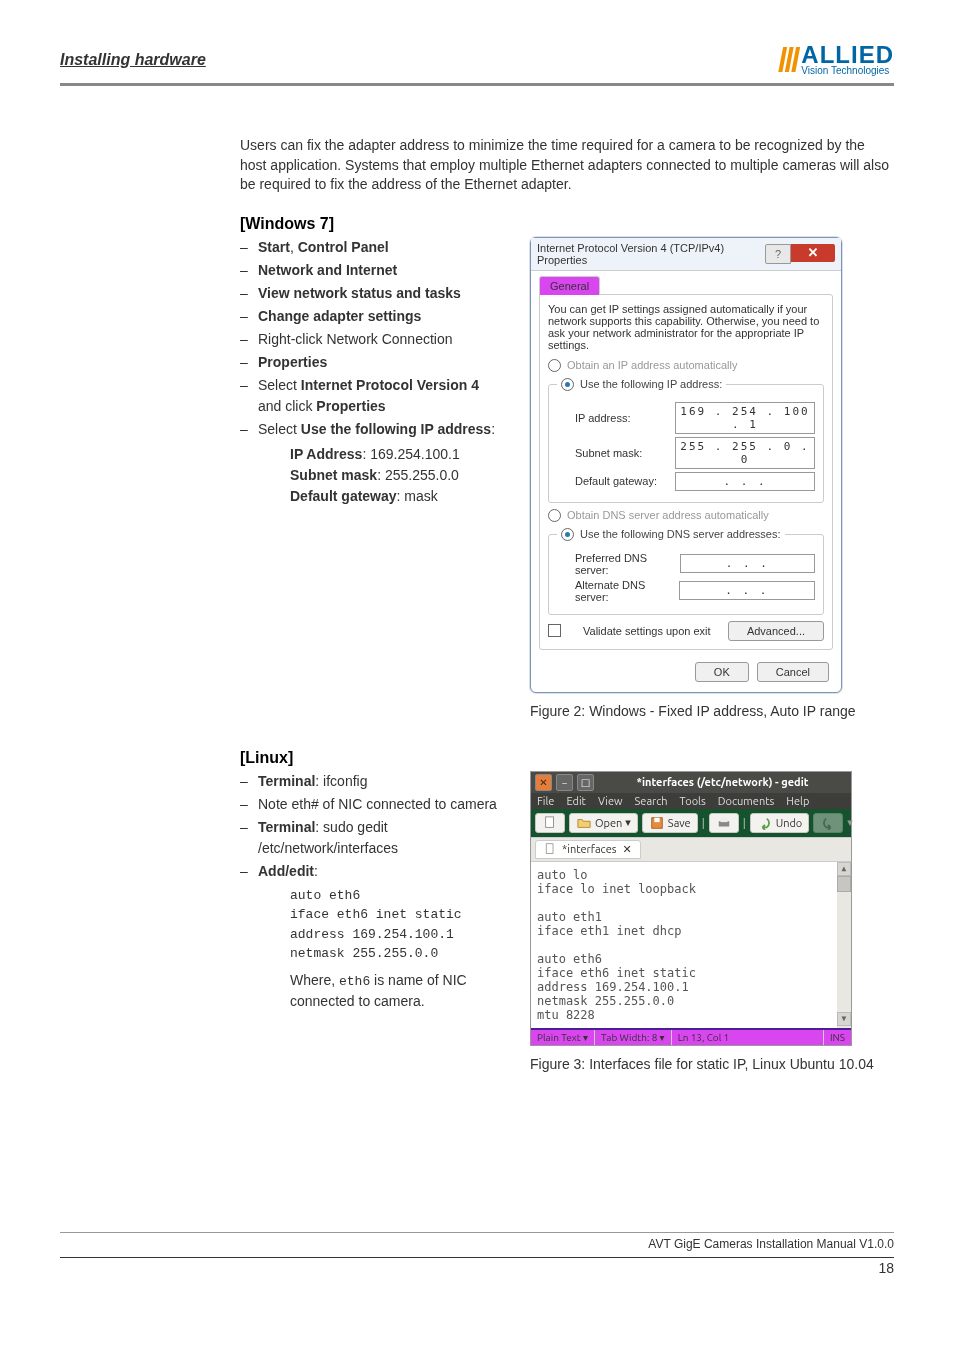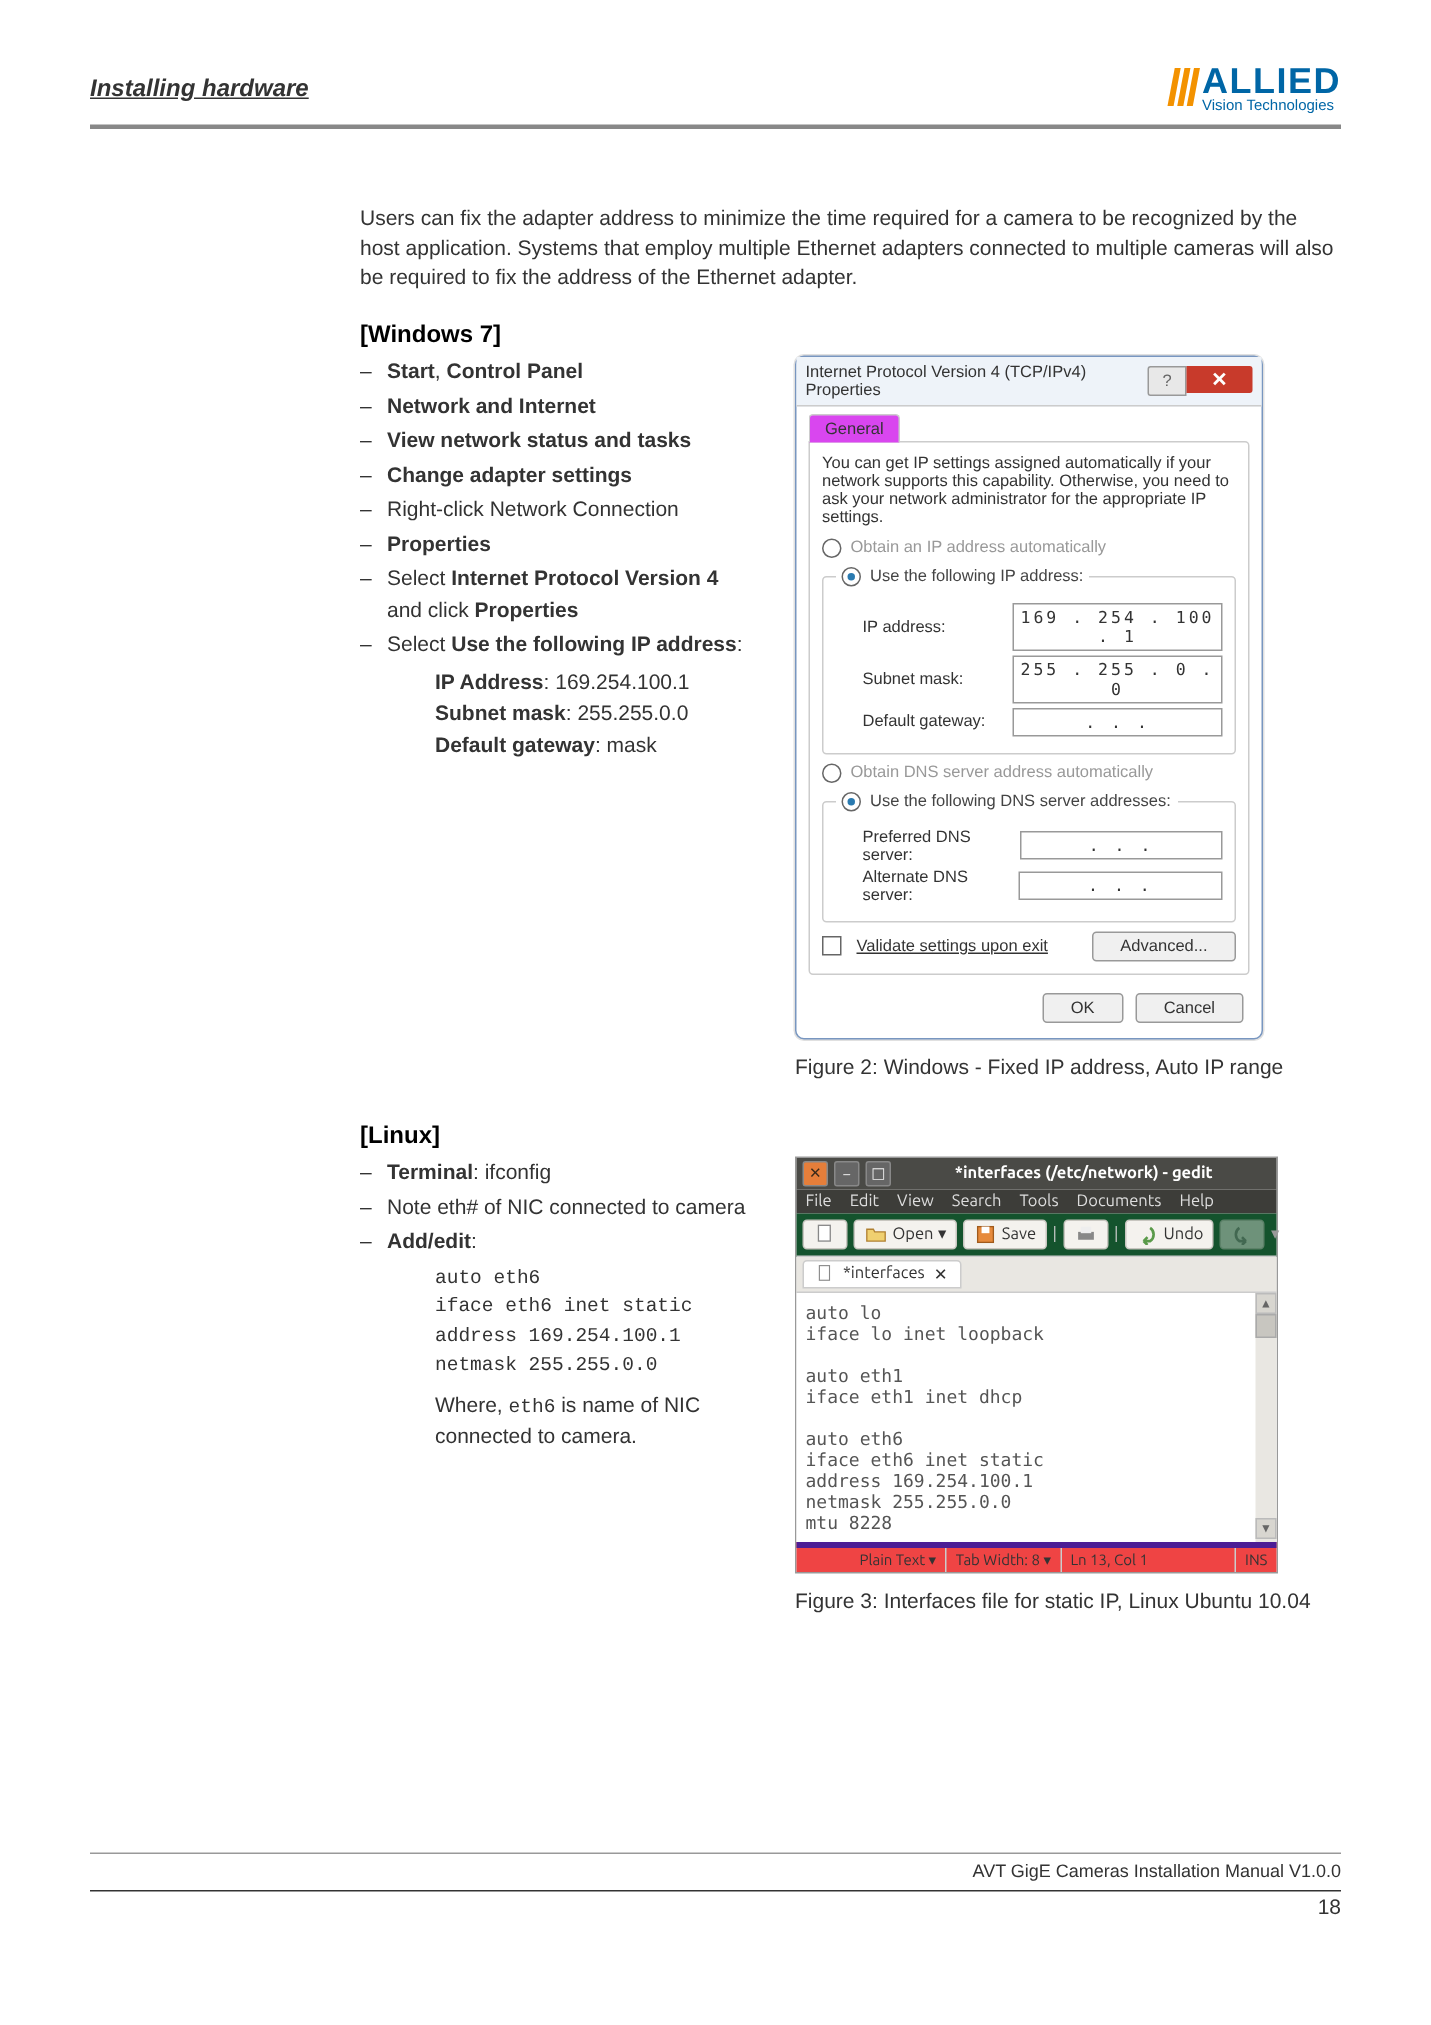--- a/index.html
+++ b/index.html
@@ -90,21 +90,21 @@
   .fieldset { border:1px solid #ccc; border-radius:3px; padding:8px; margin:6px 0; }
   .fieldset legend { padding:0 4px; }
   .radio-row {display:flex; align-items:center; gap:6px; margin:4px 0; color:#444;}
   .radio-row.disabled{color:#999;}
   .ip-row{display:flex; justify-content:space-between; align-items:center; margin:3px 0;}
   .ip-row label{padding-left:18px;}
   .ip-box{border:1px solid #999; padding:2px 4px; width:130px; font-family:monospace; letter-spacing:2px; text-align:center; background:#fff;}
   .win-footer{display:flex; justify-content:flex-end; gap:8px; padding:4px 12px 10px;}
   .win-btn{border:1px solid #999; padding:3px 18px; border-radius:3px; background:#f0f0f0; font-size:11px;}
   .chk-row{display:flex; align-items:center; gap:6px; justify-content:space-between; margin:4px 0 0;}
-  .chk-row .left{display:flex; gap:10px; align-items:center;text-decoration:underline;}
+  .chk-row .left{display:flex; gap:22px; align-items:center;}
   .radio-dot{width:11px;height:11px;border:1px solid #666;border-radius:50%;display:inline-flex;align-items:center;justify-content:center;flex-shrink:0;}
   .radio-dot.selected::after{content:"";width:5px;height:5px;background:#2a7ab0;border-radius:50%;}
   .checkbox{width:11px;height:11px;border:1px solid #666;display:inline-block;flex-shrink:0;}
 
   
   .gedit {
     border:1px solid #999;
     width: 320px;
     font-size:11px;
     font-family: "Ubuntu", "DejaVu Sans", sans-serif;
@@ -116,21 +116,21 @@
   .gedit-menu{background:#3d3d39;color:#ddd;padding:2px 6px;display:flex;gap:12px;}
   .gedit-toolbar{background:#14532d;padding:4px;display:flex;gap:4px;align-items:center;border-bottom:1px solid #ccc;}
   .tbtn{border:1px solid #c8c6c0;background:#f4f2ee;border-radius:3px;padding:2px 6px;display:flex;align-items:center;gap:3px;font-size:11px;}
   .tbtn .ico{width:16px;height:14px;display:inline-block;}
   .gedit-tabrow{background:#e9e7e2;padding:2px 4px;border-bottom:1px solid #ccc;display:flex;}
   .gedit-tab{display:inline-flex;align-items:center;gap:6px;padding:2px 8px;border:1px solid #ccc;background:#fff;border-radius:3px 3px 0 0;}
   .gedit-body{background:#fff;padding:6px;font-family:"DejaVu Sans Mono",monospace;font-size:12px;color:#555;white-space:pre;position:relative;}
   .gedit-scroll{position:absolute;right:0;top:0;width:14px;height:100%;background:#e9e7e2;}
   .gedit-scroll .thumb{height:14px;background:#c8c6c0;border:1px solid #aaa;}
   .gedit-scroll .arrow{height:12px;background:#d8d6d0;border:1px solid #bbb;display:flex;align-items:center;justify-content:center;font-size:8px;color:#666;}
-  .gedit-status{background:#ef4444;border-top:4px solid #4c1d95;display:flex;font-size:10px;padding-left:36px;}
+  .gedit-status{background:#d946ef;border-top:2px solid #4c1d95;display:flex;font-size:10px;}
   .gedit-status span{padding:2px 6px;border-right:1px solid #ccc;}
   .stat-drop::after{content:" ▾";}
 
   .footer-rule { border-top:1px solid #999; margin-top:160px; padding-top:4px; display:flex; justify-content:flex-end; font-size:12px; }
   .page-num { display:flex; justify-content:flex-end; font-size:14px; margin-top:6px; border-top:1px solid #333; padding-top:2px;}
 </style>
 </head>
 <body>
 
 <div class="page">
@@ -236,20 +236,21 @@
       <div class="fig-caption">Figure 2: Windows - Fixed IP address, Auto IP range</div>
     </div>
   </div>
 
   <h3 class="section-head">[Linux]</h3>
   <div class="two-col">
     <div class="left-col">
       <ul>
         <li><b>Terminal</b><span>: ifconfig</span></li>
         <li><span>Note eth# of NIC connected to camera</span></li>
+        <li><b>Terminal</b><span>: sudo gedit /etc/network/interfaces</span></li>
         <li><b>Add/edit</b><span>:</span>
           <div class="indent-block mono" style="white-space:pre;">auto eth6
 iface eth6 inet static
 address 169.254.100.1
 netmask 255.255.0.0</div>
           <div class="indent-block" style="margin-top:6px;"><span>Where, </span><span class="mono">eth6</span><span> is name of NIC connected to camera.</span></div>
         </li>
       </ul>
     </div>
     <div class="right-col">

